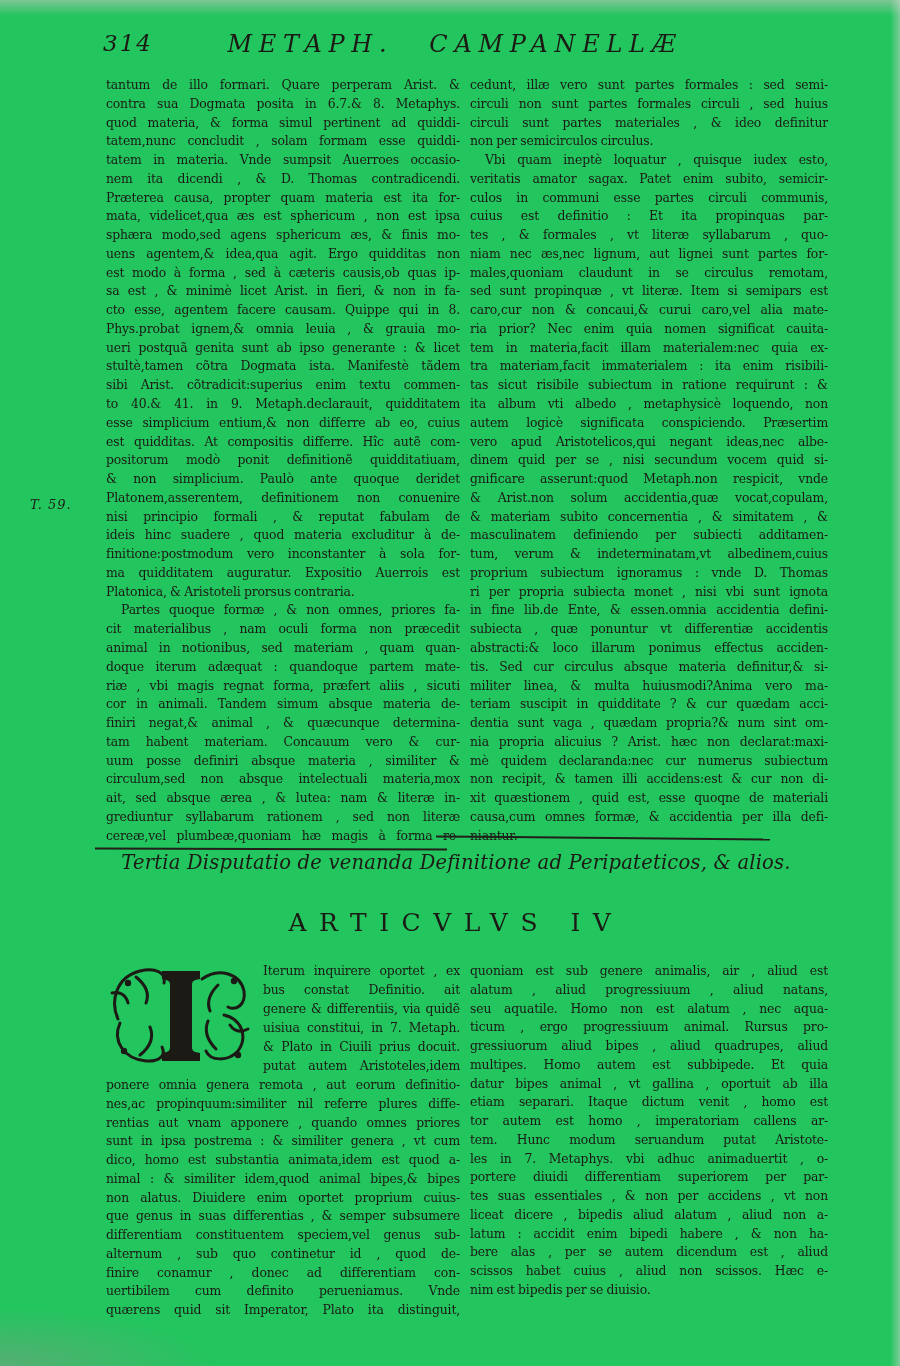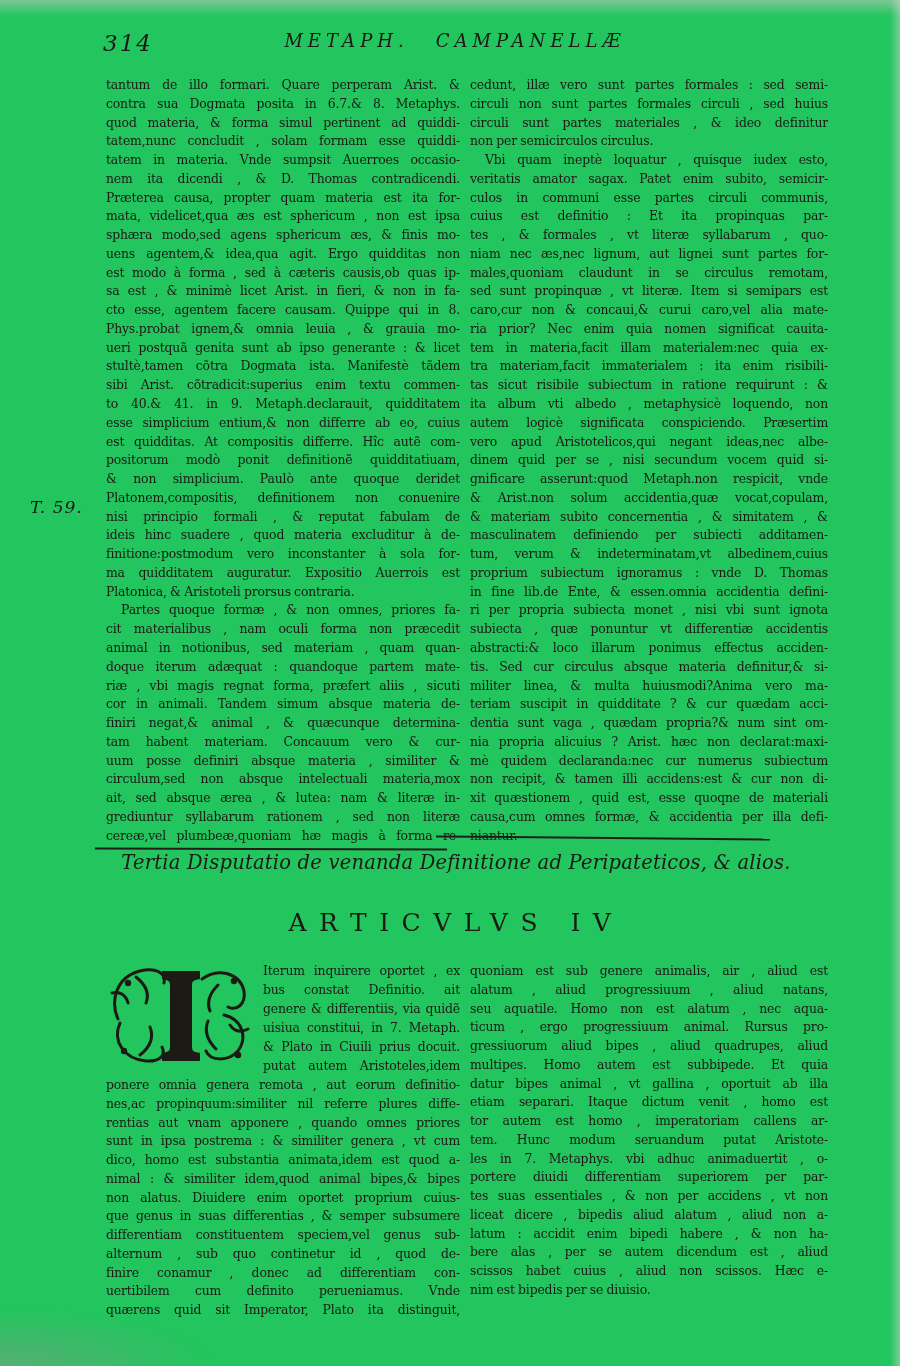--- a/index.html
+++ b/index.html
@@ -18,24 +18,24 @@
     pointer-events:none;
   }
   .edge-right{position:absolute;top:0;right:0;width:10px;height:100%;
     background:linear-gradient(to left,#d6d5d1,rgba(214,213,209,0));opacity:.5;}
   .header-pageno{
     position:absolute;left:103px;top:30px;
     font-style:italic;font-size:23px;letter-spacing:2px;
   }
   .header-title{
     position:absolute;left:95px;top:30px;width:720px;text-align:center;
-    font-style:italic;font-size:18px;letter-spacing:.28em;word-spacing:.9em;
+    font-style:italic;font-size:24px;letter-spacing:.28em;word-spacing:.9em;
   }
   .margin-note{
-    position:absolute;left:30px;top:497px;font-size:17px;font-style:italic;letter-spacing:1px;
+    position:absolute;left:30px;top:497px;font-size:13px;font-style:italic;letter-spacing:1px;
   }
   .cols{position:absolute;left:106px;display:flex;gap:10px;}
   .cols-upper{top:76px;width:722px;}
   .cols-lower{top:962px;width:722px;}
   .col{overflow:hidden;}
   .col-l{width:354px;}
   .col-r{width:358px;}
   .line{
     font-size:12.4px;line-height:18.76px;letter-spacing:-0.15px;word-spacing:-0.5px;
     text-align:justify;text-align-last:justify;
@@ -88,21 +88,21 @@
         <div class="line">cto esse, agentem facere causam. Quippe qui in 8.</div>
         <div class="line">Phys.probat ignem,&amp; omnia leuia , &amp; grauia mo-</div>
         <div class="line">ueri postquã genita sunt ab ipso generante : &amp; licet</div>
         <div class="line">stultè,tamen cõtra Dogmata ista. Manifestè tãdem</div>
         <div class="line">sibi Arist. cõtradicit:superius enim textu commen-</div>
         <div class="line">to 40.&amp; 41. in 9. Metaph.declarauit, quidditatem</div>
         <div class="line">esse simplicium entium,&amp; non differre ab eo, cuius</div>
         <div class="line">est quidditas. At compositis differre. Hîc autẽ com-</div>
         <div class="line">positorum modò ponit definitionẽ quidditatiuam,</div>
         <div class="line">&amp; non simplicium. Paulò ante quoque deridet</div>
-        <div class="line">Platonem,compositis, definitionem non conuenire</div>
+        <div class="line">Platonem,asserentem, definitionem non conuenire</div>
         <div class="line">nisi principio formali , &amp; reputat fabulam de</div>
         <div class="line">ideis hinc suadere , quod materia excluditur à de-</div>
         <div class="line">finitione:postmodum vero inconstanter à sola for-</div>
         <div class="line">ma quidditatem auguratur. Expositio Auerrois est</div>
         <div class="line para-end">Platonica, &amp; Aristoteli prorsus contraria.</div>
         <div class="line indent">Partes quoque formæ , &amp; non omnes, priores fa-</div>
         <div class="line">cit materialibus , nam oculi forma non præcedit</div>
         <div class="line">animal in notionibus, sed materiam , quam quan-</div>
         <div class="line">doque iterum adæquat : quandoque partem mate-</div>
         <div class="line">riæ , vbi magis regnat forma, præfert aliis , sicuti</div>
@@ -136,22 +136,22 @@
         <div class="line">ita album vti albedo , metaphysicè loquendo, non</div>
         <div class="line">autem logicè significata conspiciendo. Præsertim</div>
         <div class="line">vero apud Aristotelicos,qui negant ideas,nec albe-</div>
         <div class="line">dinem quid per se , nisi secundum vocem quid si-</div>
         <div class="line">gnificare asserunt:quod Metaph.non respicit, vnde</div>
         <div class="line">&amp; Arist.non solum accidentia,quæ vocat,copulam,</div>
         <div class="line">&amp; materiam subito concernentia , &amp; simitatem , &amp;</div>
         <div class="line">masculinatem definiendo per subiecti additamen-</div>
         <div class="line">tum, verum &amp; indeterminatam,vt albedinem,cuius</div>
         <div class="line">proprium subiectum ignoramus : vnde D. Thomas</div>
+        <div class="line">ri per propria subiecta monet , nisi vbi sunt ignota</div>
         <div class="line">in fine lib.de Ente, &amp; essen.omnia accidentia defini-</div>
-        <div class="line">ri per propria subiecta monet , nisi vbi sunt ignota</div>
         <div class="line">subiecta , quæ ponuntur vt differentiæ accidentis</div>
         <div class="line">abstracti:&amp; loco illarum ponimus effectus acciden-</div>
         <div class="line">tis. Sed cur circulus absque materia definitur,&amp; si-</div>
         <div class="line">militer linea, &amp; multa huiusmodi?Anima vero ma-</div>
         <div class="line">teriam suscipit in quidditate ? &amp; cur quædam acci-</div>
         <div class="line">dentia sunt vaga , quædam propria?&amp; num sint om-</div>
         <div class="line">nia propria alicuius ? Arist. hæc non declarat:maxi-</div>
         <div class="line">mè quidem declaranda:nec cur numerus subiectum</div>
         <div class="line">non recipit, &amp; tamen illi accidens:est &amp; cur non di-</div>
         <div class="line">xit quæstionem , quid est, esse quoqne de materiali</div>

